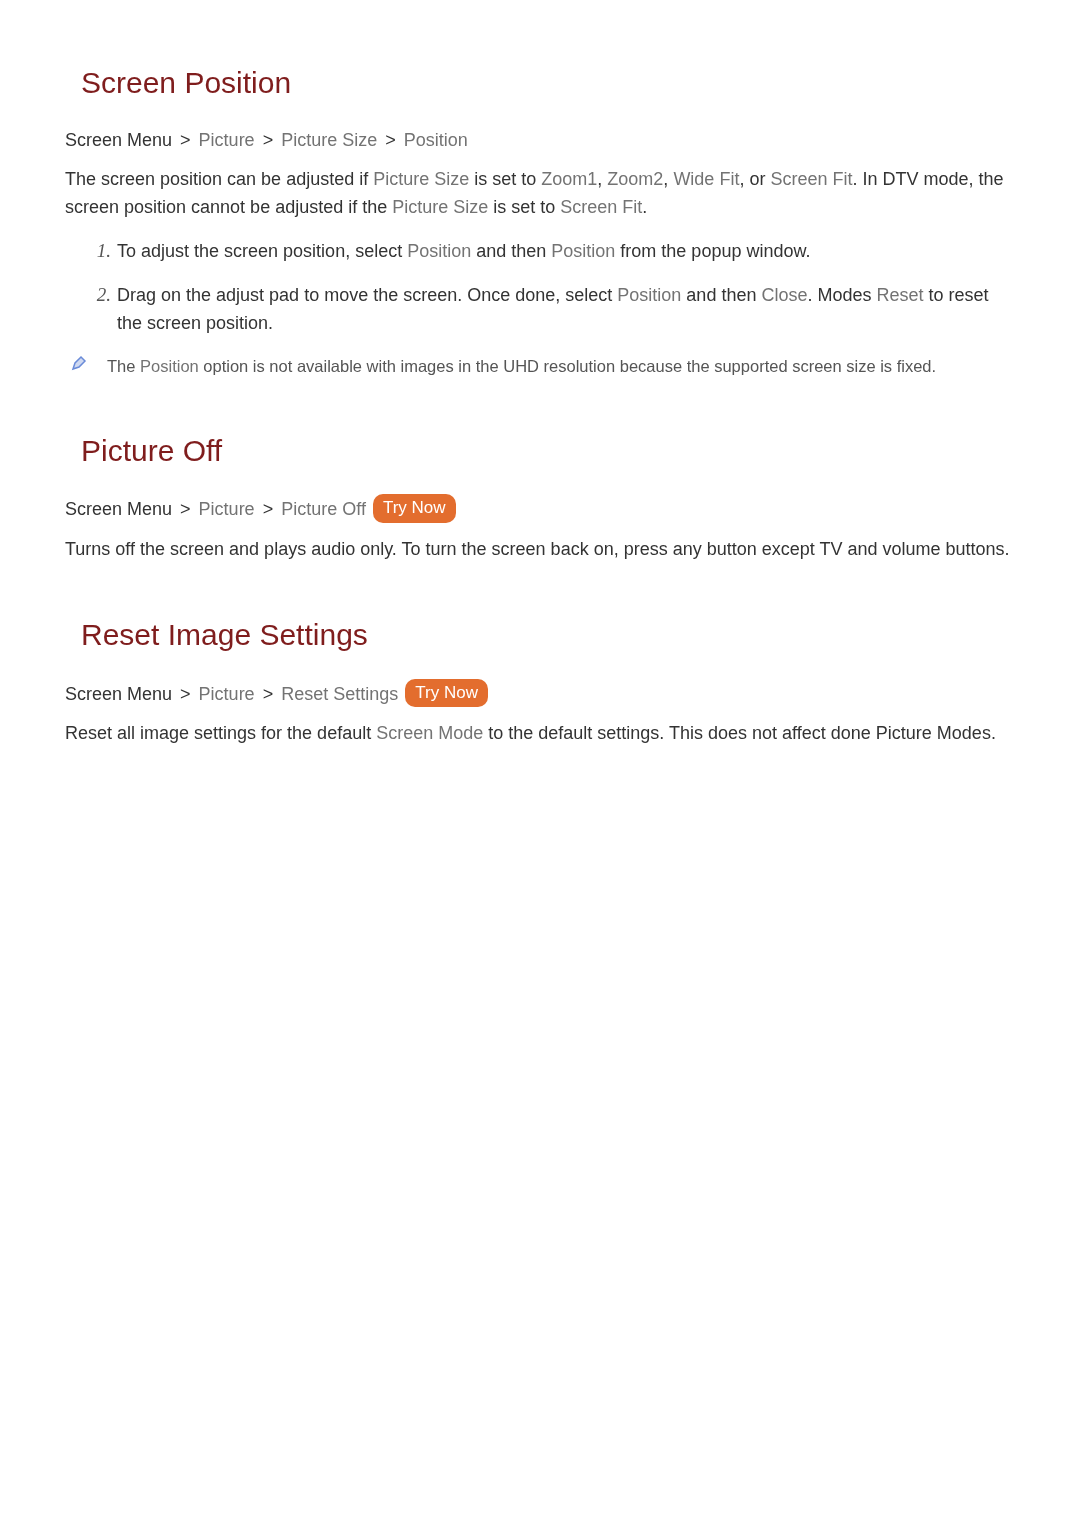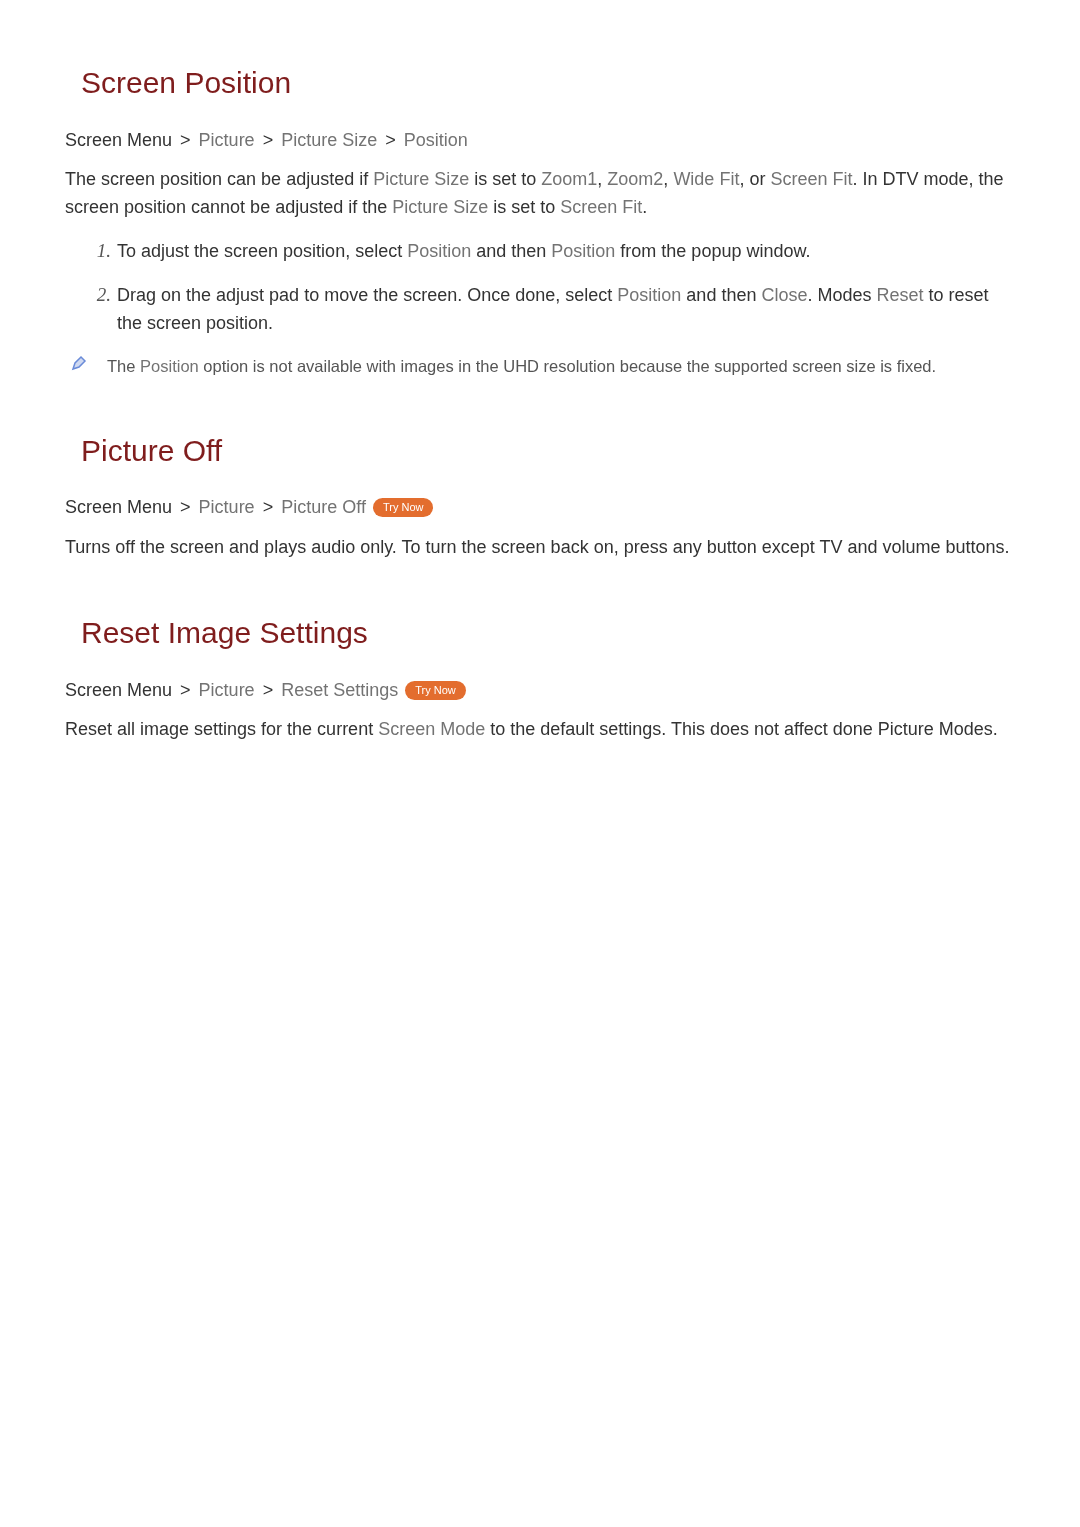--- a/index.html
+++ b/index.html
@@ -21,21 +21,21 @@
   .section { margin-bottom: 48px; }
   .bc { margin-bottom: 12px; }
   .chev { color: #333; margin: 0 3px; }
   .accent { color: #737373; }
   .try-now {
     display: inline-block;
     background: #e36d2e;
     color: #fff;
     border-radius: 10px;
     padding: 1px 10px;
-    font-size: 11px;
+    font-size: 17px;
     vertical-align: 2px;
     margin-left: 2px;
   }
   p { margin: 0 0 14px 0; }
   ol { margin: 0 0 14px 0; padding-left: 46px; }
   ol li { padding-left: 6px; margin-bottom: 14px; }
   ol li::marker { font-style: italic; font-family: Georgia, serif; color:#555; font-size:19px; content: counter(list-item) "."; }
   .note-row { display: flex; align-items: flex-end; gap: 16px; margin-left: 6px; }
   .note-icon { flex: 0 0 20px; color:#6a8bd8; }
   .note-text { font-size: 16.5px; color:#555; }
@@ -102,15 +102,15 @@
   <p class="bc">
     <span>Screen Menu</span>
     <span class="chev">&gt;</span>
     <span class="accent">Picture</span>
     <span class="chev">&gt;</span>
     <span class="accent">Reset Settings</span>
     <span class="try-now">Try Now</span>
   </p>
 
   <p>
-    <span>Reset all image settings for the current </span><span class="accent">Screen Mode</span><span> to the default settings. This does not affect done Picture Modes.</span>
+    <span>Reset all image settings for the default </span><span class="accent">Screen Mode</span><span> to the default settings. This does not affect done Picture Modes.</span>
   </p>
 </div>
 
 </body></html>

